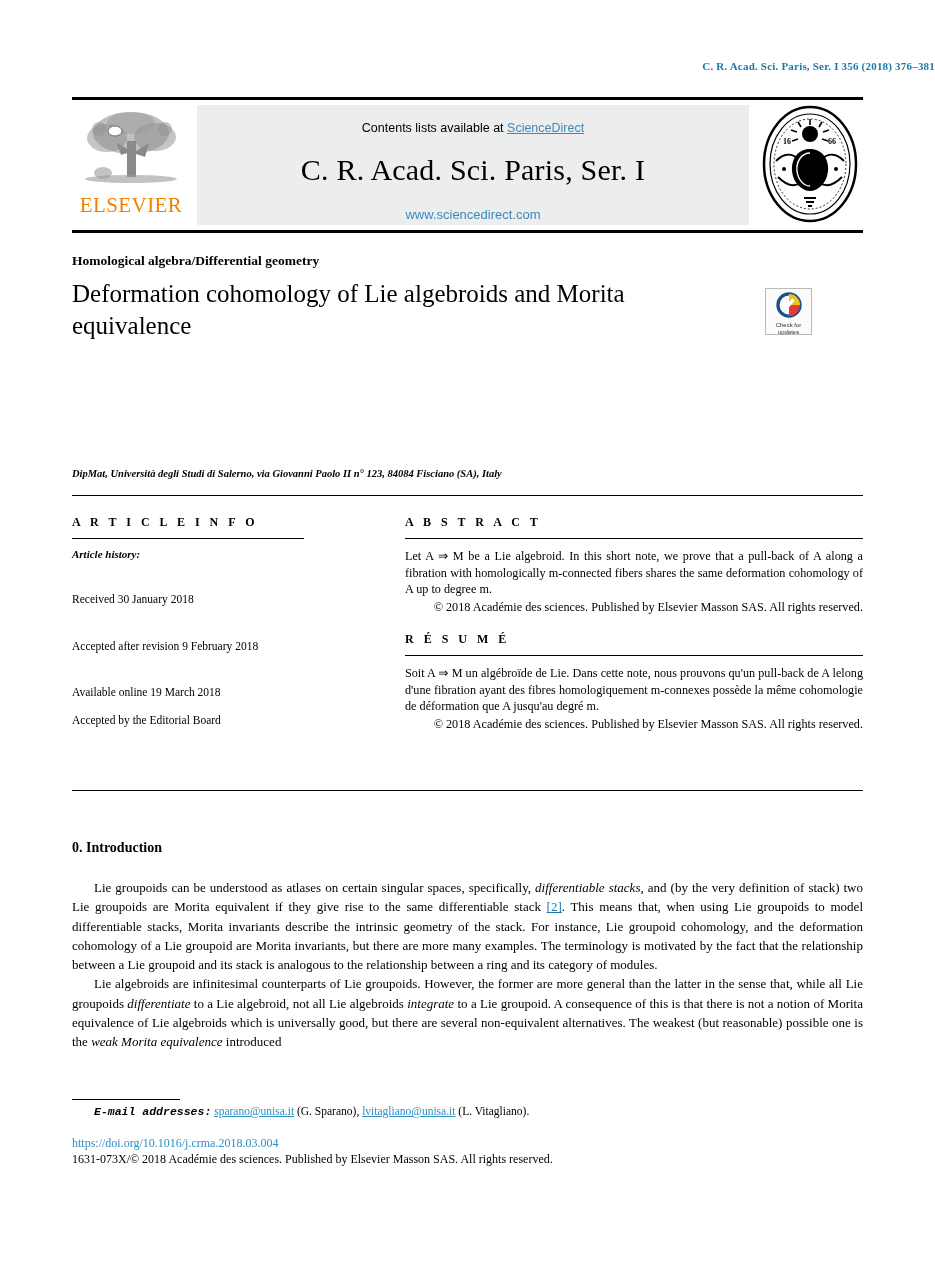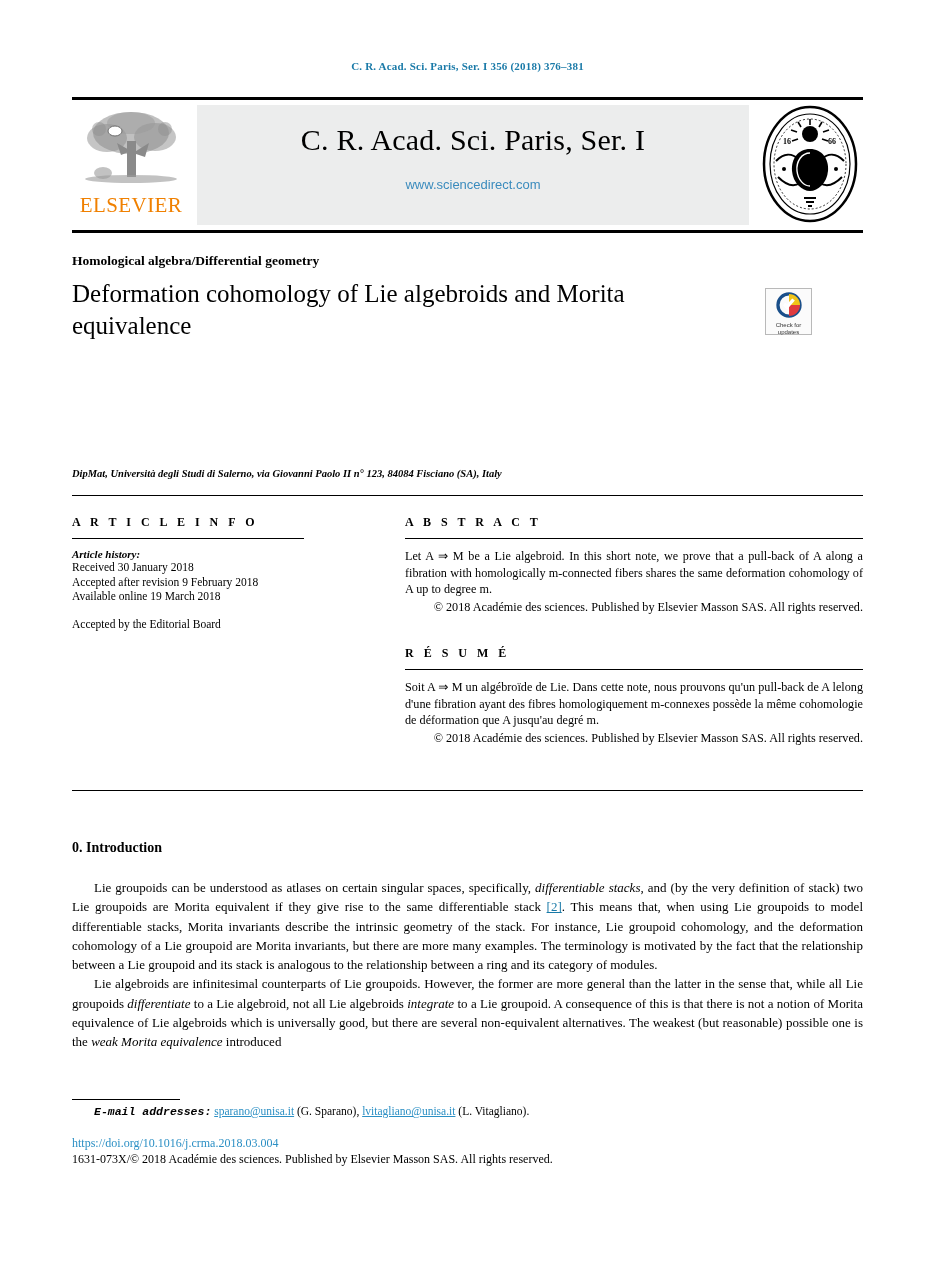--- a/index.html
+++ b/index.html
@@ -19,21 +19,21 @@
     background: #ffffff;
     overflow: hidden;
   }
 
   
   .running-head {
     position: absolute;
     top: 60px;
     left: 0;
     width: 935px;
-    text-align: center;
+    text-align: right;
     font-size: 11px;
     color: #1a7aa8;
     letter-spacing: 0.2px;
     font-weight: bold;
   }
 
   
   .masthead {
     position: absolute;
     top: 97px;
@@ -219,41 +219,42 @@
   .hist-label {
     font-size: 11px;
     font-style: italic;
     font-weight: bold;
     font-family: "Liberation Serif", serif;
   }
   .hist-line {
     font-size: 11.5px;
     line-height: 14.5px;
     font-family: "Liberation Serif", serif;
+    margin-top: 32px;
   }
   .presented {
     font-size: 11.5px;
     margin-top: 14px;
     font-family: "Liberation Serif", serif;
   }
   .abs-body {
     font-size: 12.2px;
     line-height: 16.5px;
     text-align: justify;
     font-family: "Liberation Serif", serif;
   }
   .abs-copy {
     font-size: 12.2px;
     line-height: 16.5px;
     text-align: right;
     margin-top: 1px;
     font-family: "Liberation Serif", serif;
   }
   .resume-block {
-    margin-top: 31px;
+    margin-top: 17px;
   }
   .rule-mid {
     position: absolute;
     top: 790px;
     left: 72px;
     width: 791px;
     height: 1px;
     background: #000;
   }
 
@@ -349,20 +350,23 @@
           <path d="M56 46 L72 36 L68 50 Z" fill="#8a8a8a"></path>
           <ellipse cx="38" cy="24" rx="7" ry="5" fill="#ffffff" stroke="#6e6e6e" stroke-width="1"></ellipse>
           <ellipse cx="54" cy="72" rx="46" ry="4" fill="#9a9a9a" opacity="0.6"></ellipse>
           <ellipse cx="26" cy="66" rx="9" ry="6" fill="#9a9a9a" opacity="0.6"></ellipse>
         </g>
       </svg>
       <div class="elsevier-word">ELSEVIER</div>
     </div>
 
     <div class="journal-band">
+      <div class="contents-line">
+        <span>Contents lists available at </span><a class="sd" href="#">ScienceDirect</a>
+      </div>
       <div class="journal-title">C. R. Acad. Sci. Paris, Ser. I</div>
       <div class="sd-url">www.sciencedirect.com</div>
     </div>
 
     <svg class="academy-seal" viewBox="0 0 105 126">
       <ellipse cx="52" cy="63" rx="46" ry="57" fill="none" stroke="#000" stroke-width="2.5"></ellipse>
       <ellipse cx="52" cy="63" rx="40" ry="50" fill="none" stroke="#000" stroke-width="1.2"></ellipse>
       <ellipse cx="52" cy="63" rx="36" ry="45" fill="none" stroke="#000" stroke-width="0.8" stroke-dasharray="2 2"></ellipse>
       <g>
         <circle cx="52" cy="33" r="8" fill="#000"></circle>

